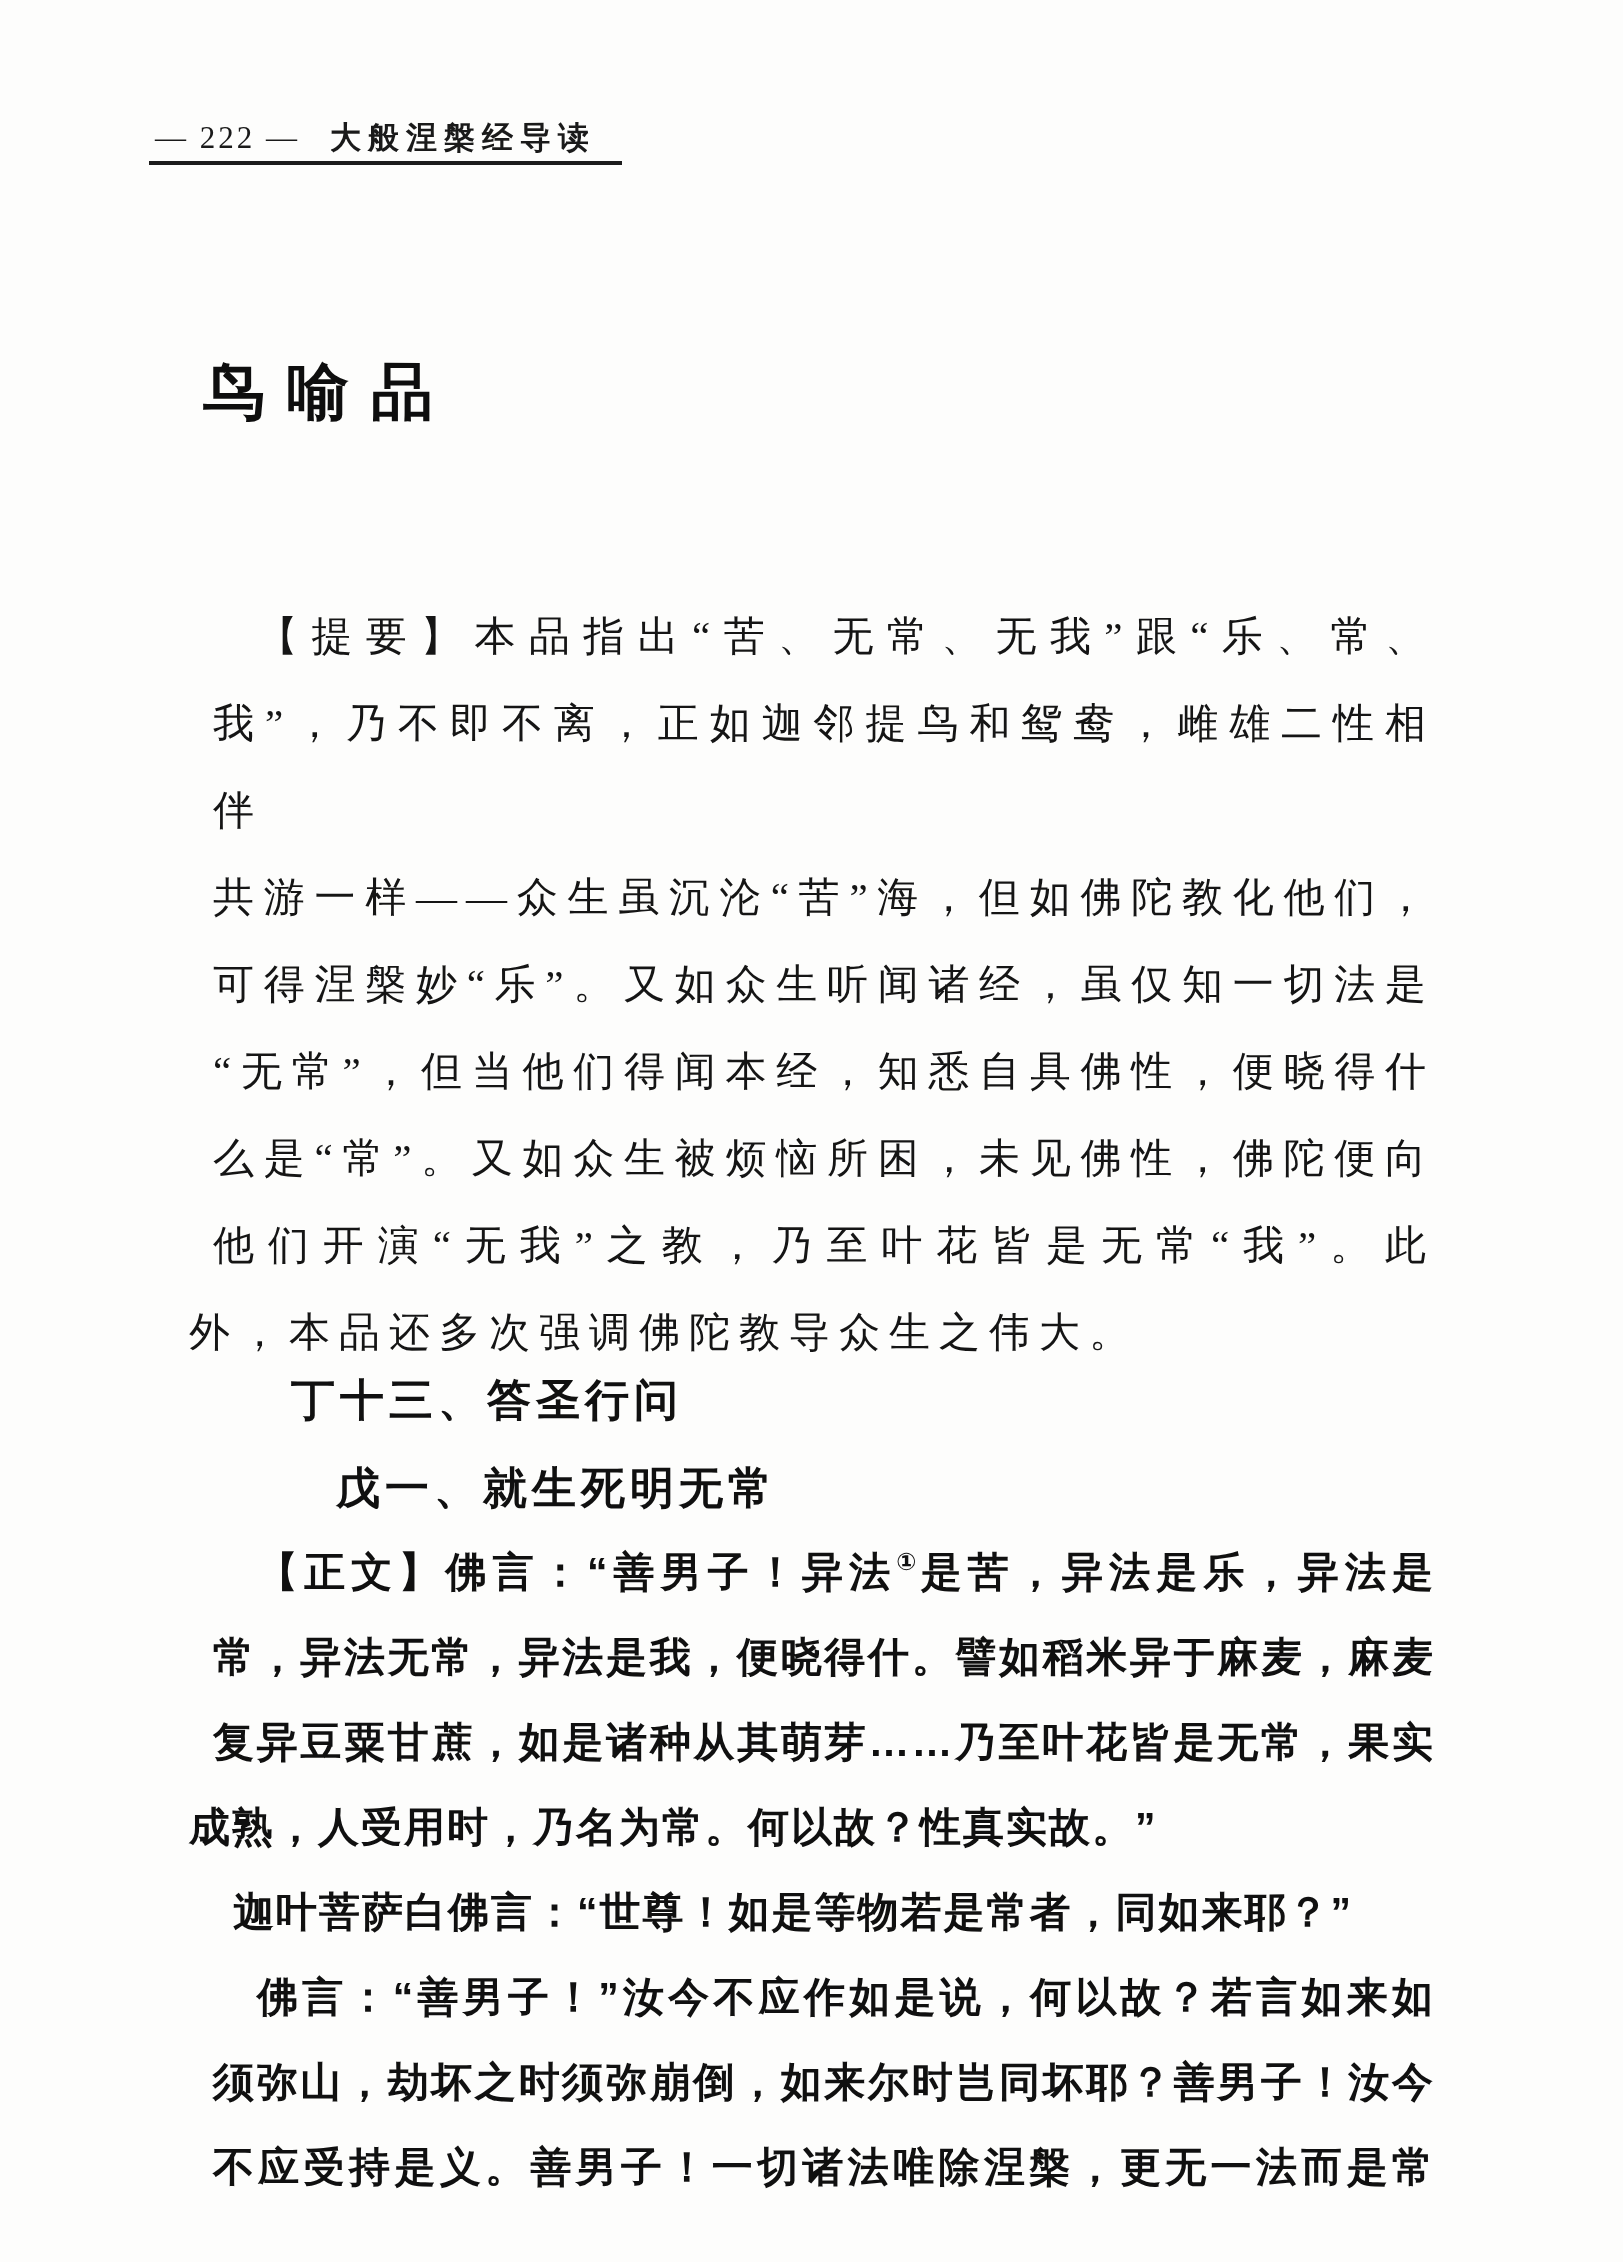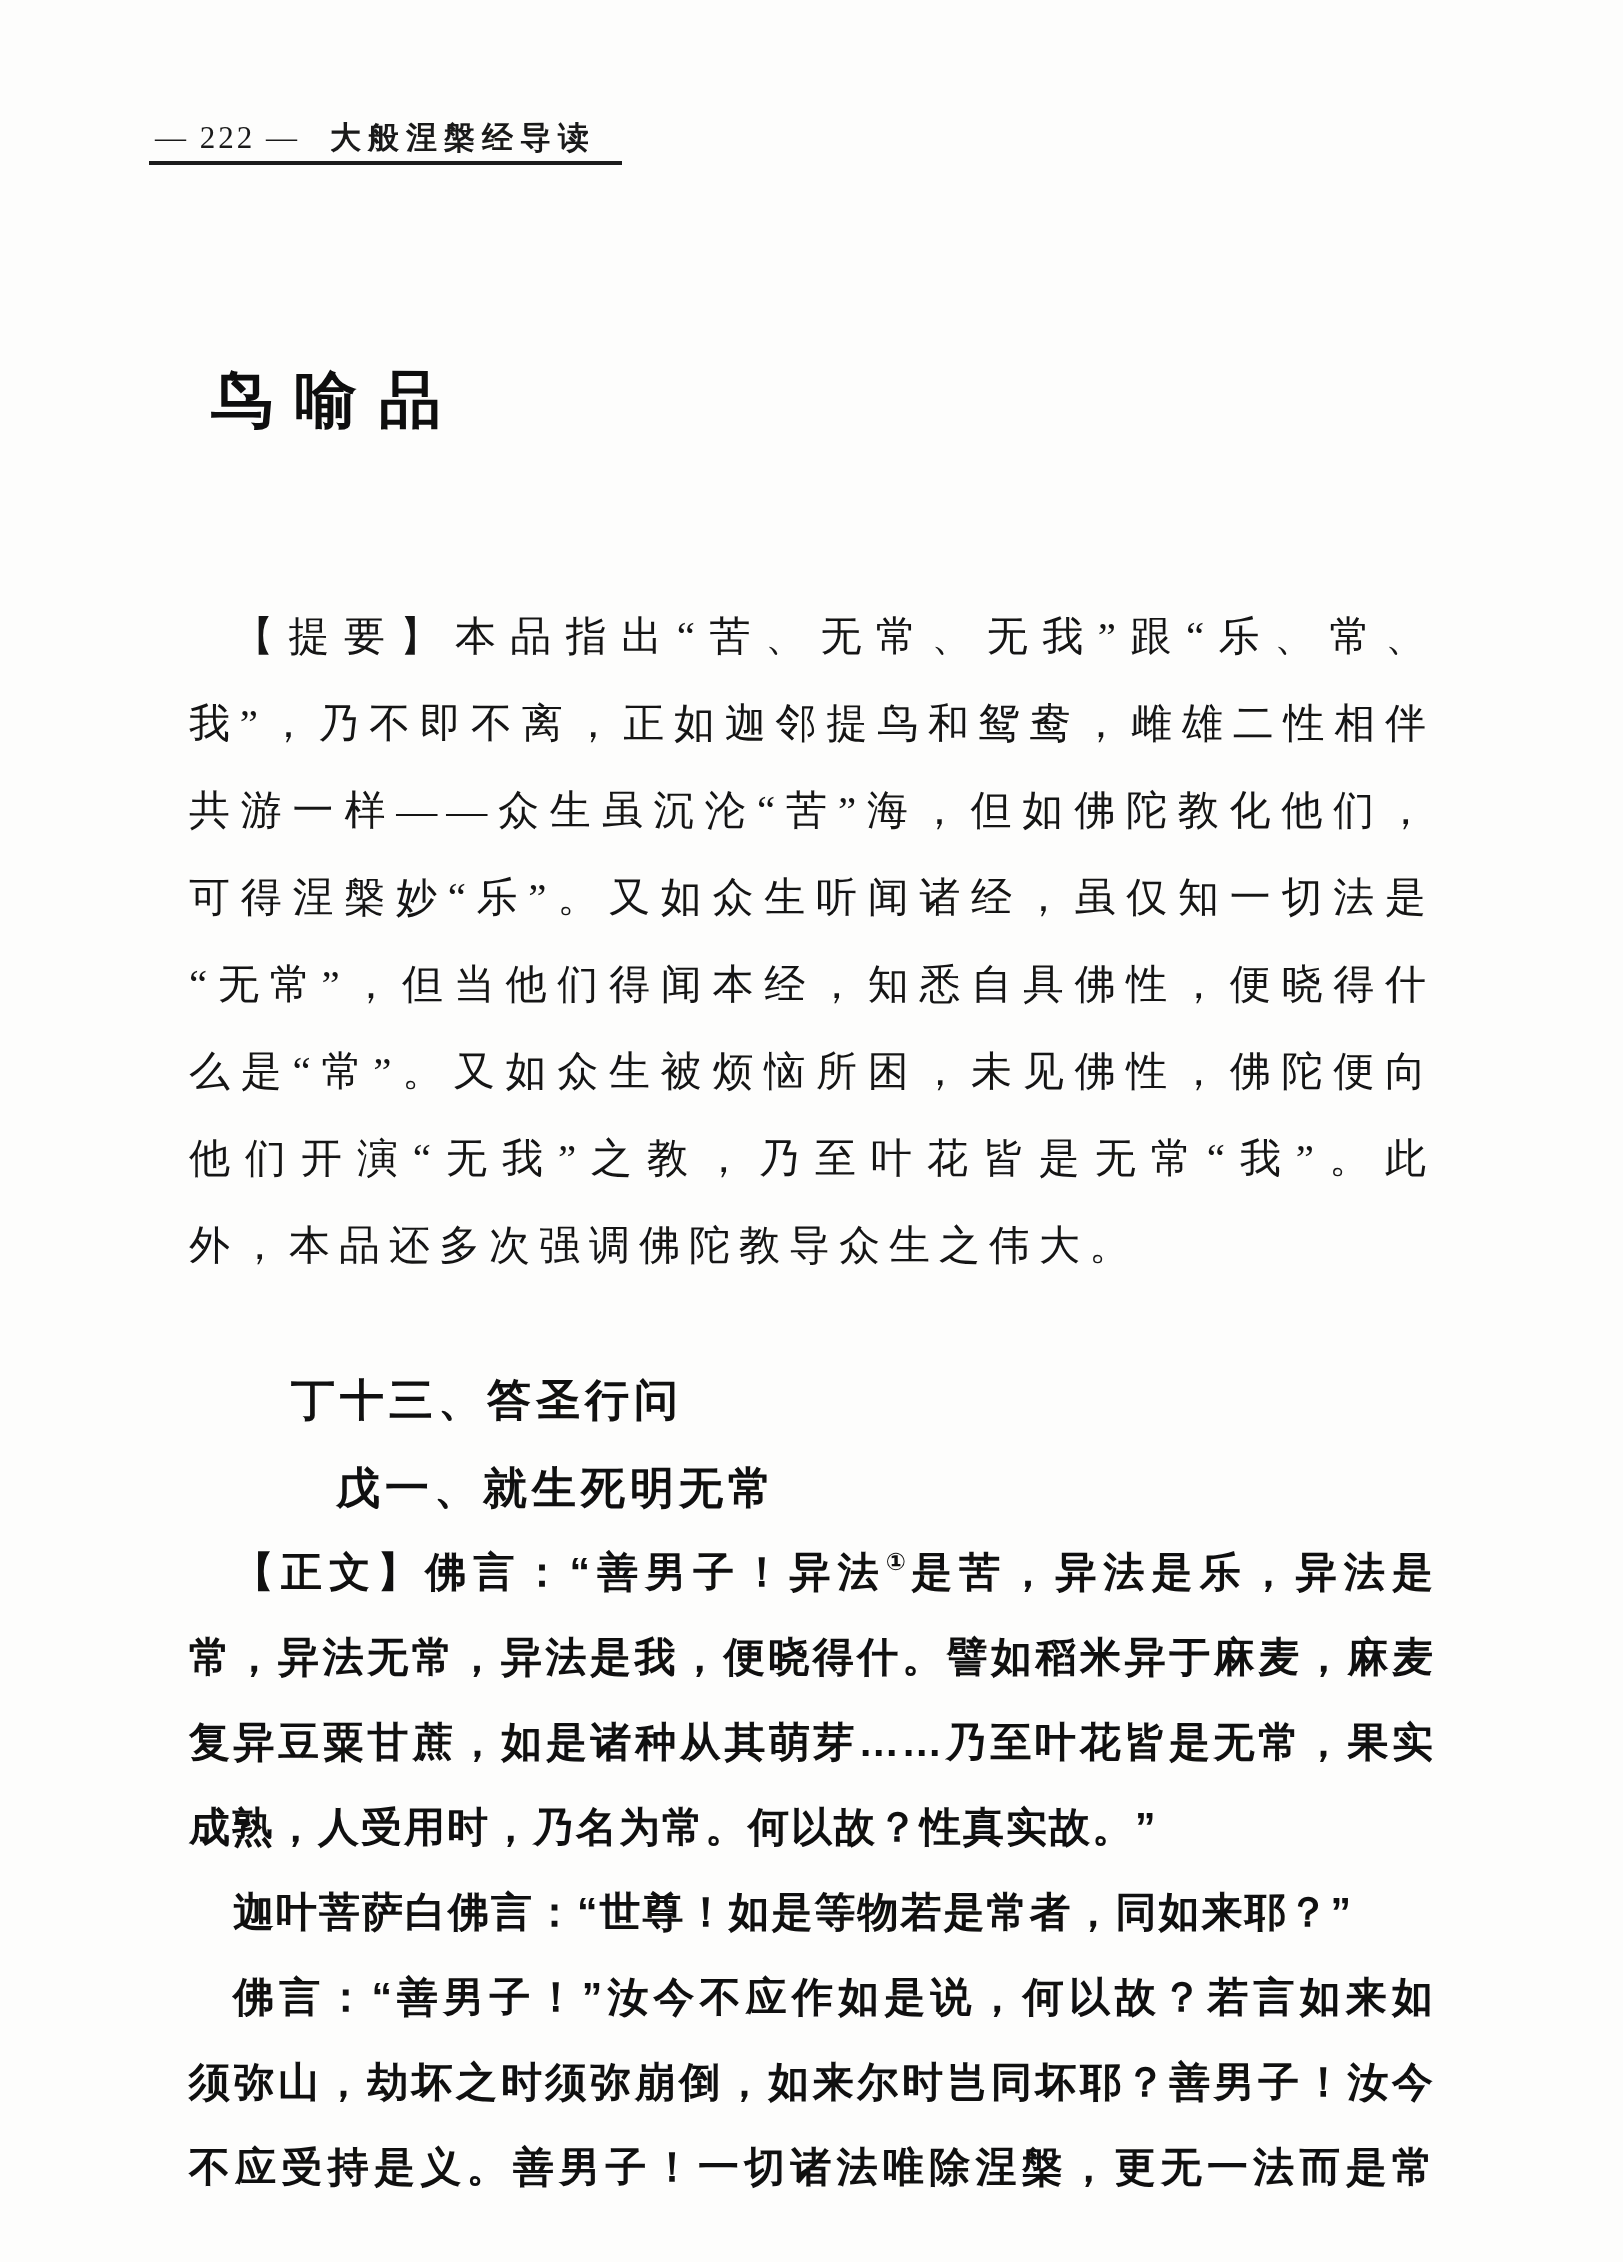--- a/index.html
+++ b/index.html
@@ -37,21 +37,21 @@
     margin-left: 30px;
     letter-spacing: 7px;
     font-weight: 600;
   }
 
   
   .chapter-title {
     position: absolute;
     left: 203px;
     top: 350px;
-    margin: 8px;
+    margin: 0;
     font-family: "Liberation Serif", "DejaVu Serif", serif;
     font-weight: 700;
     font-size: 62px;
     letter-spacing: 22px;
     color: #0e0e0e;
     white-space: nowrap;
   }
 
   
   .summary {
@@ -91,21 +91,21 @@
     font-weight: 700;
     font-size: 41px;
     line-height: 85px;
     letter-spacing: 2px;
     color: #101010;
   }
 
   .line {
     text-align: justify;
   }
-  .line.j   { text-align-last: justify; }
+  .line.j   { text-align-last: justify; margin-left: 24px; }
   .line.end { text-align-last: left; }
   .indent   { text-indent: 44px; }
 
   sup.fnote {
     font-size: 24px;
     letter-spacing: 0;
     vertical-align: 16px;
     line-height: 0;
   }
 </style>

